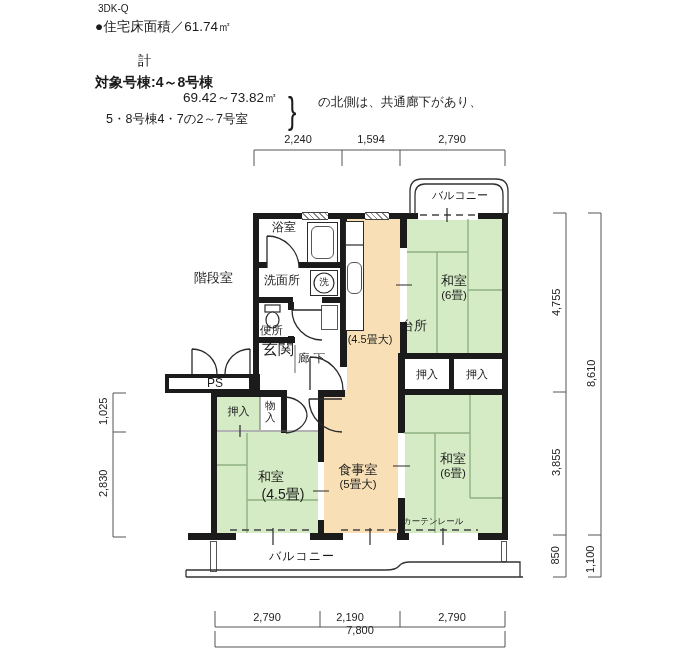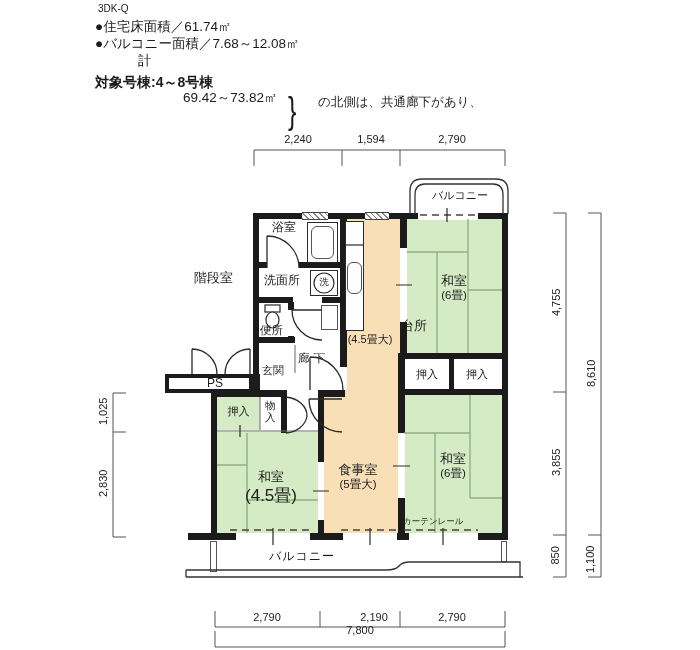--- a/index.html
+++ b/index.html
@@ -20,24 +20,24 @@
   .fixture2{position:absolute;background:#fff;border:1px solid #555;box-sizing:border-box;}
   svg{position:absolute;left:0;top:0;}
 </style>
 </head>
 <body>
 
 <div id="canvas">
 
   <div class="lbl" style="left:98px;top:3px;font-size:10px;">3DK-Q</div>
   <div class="lbl" style="left:95px;top:19px;font-size:13.5px;">●住宅床面積／61.74㎡</div>
-  <div class="lbl" style="left:95px;top:36px;font-size:13.5px;">●バルコニー面積／7.68～12.08㎡</div>
   <div class="lbl" style="left:138px;top:53px;font-size:13.5px;">計</div>
   <div class="lbl" style="left:183px;top:53px;font-size:13.5px;margin-top:37px;">69.42～73.82㎡</div>
   <div class="lbl" style="left:95px;top:74px;font-size:14px;font-weight:bold;">対象号棟:4～8号棟</div>
+  <div class="lbl" style="left:106px;top:112px;font-size:12.5px;">5・8号棟4・7の2～7号室</div>
   <div class="lbl" style="left:288px;top:88px;font-size:36px;transform:scale(0.7,1.05);transform-origin:left top;">}</div>
   <div class="lbl" style="left:318px;top:95px;font-size:12.5px;">の北側は、共通廊下があり、</div>
 
   <div class="room kitchen" style="left:347px;top:219px;width:53px;height:171px;"></div>
   <div class="room kitchen" style="left:324px;top:390px;width:74px;height:143px;"></div>
   <div class="room tatami" style="left:407px;top:219px;width:95px;height:134px;"></div>
   <div class="room tatami" style="left:404px;top:395px;width:98px;height:138px;"></div>
   <div class="room tatami" style="left:217px;top:432px;width:101px;height:101px;"></div>
   <div class="room tatami" style="left:217px;top:397px;width:43px;height:33px;"></div>
 
@@ -146,45 +146,45 @@
       <ellipse cx="272.5" cy="320" rx="6.5" ry="8"></ellipse>
     </g>
     <circle cx="324" cy="283" r="10" stroke="#2a2a2a" stroke-width="1.2" fill="#fff"></circle>
   </svg>
 
   <div class="lbl" style="left:194px;top:271px;font-size:13px;">階段室</div>
   <div class="lbl" style="left:272px;top:221px;font-size:12px;">浴室</div>
   <div class="lbl" style="left:264px;top:274px;font-size:12px;">洗面所</div>
   <div class="lbl ctr" style="left:316px;top:277px;width:16px;font-size:9.5px;">洗</div>
   <div class="lbl" style="left:260px;top:324px;font-size:11.5px;">便所</div>
-  <div class="lbl" style="left:262px;top:364px;font-size:11px;">玄関</div>
+  <div class="lbl" style="left:262px;top:340px;font-size:16px;">玄関</div>
   <div class="lbl" style="left:298px;top:352px;font-size:11.5px;letter-spacing:4px;">廊下</div>
   <div class="lbl ctr" style="left:340px;top:319px;width:60px;font-size:13px;margin-left:44px;">台所</div>
   <div class="lbl ctr" style="left:336px;top:333px;width:68px;font-size:11px;">(4.5畳大)</div>
   <div class="lbl ctr" style="left:328px;top:463px;width:60px;font-size:13px;">食事室</div>
   <div class="lbl ctr" style="left:328px;top:478px;width:60px;font-size:11.5px;">(5畳大)</div>
   <div class="lbl ctr" style="left:424px;top:274px;width:60px;font-size:13px;">和室</div>
   <div class="lbl ctr" style="left:424px;top:289px;width:60px;font-size:11.5px;">(6畳)</div>
   <div class="lbl ctr" style="left:423px;top:452px;width:60px;font-size:13px;">和室</div>
   <div class="lbl ctr" style="left:423px;top:467px;width:60px;font-size:11.5px;">(6畳)</div>
   <div class="lbl ctr" style="left:241px;top:470px;width:60px;font-size:13px;">和室</div>
-  <div class="lbl ctr" style="left:238px;top:486px;width:66px;font-size:17px;">(4.5畳)</div>
+  <div class="lbl ctr" style="left:250px;top:486px;width:66px;font-size:14px;">(4.5畳)</div>
   <div class="lbl ctr" style="left:405px;top:368px;width:44px;font-size:11px;">押入</div>
   <div class="lbl ctr" style="left:455px;top:368px;width:44px;font-size:11px;">押入</div>
   <div class="lbl ctr" style="left:217px;top:405px;width:43px;font-size:11px;">押入</div>
   <div class="lbl" style="left:265px;top:399px;width:13px;font-size:10.5px;white-space:normal;word-break:break-all;line-height:12px;">物入</div>
   <div class="lbl ctr" style="left:424px;top:189px;width:72px;font-size:11px;">バルコニー</div>
   <div class="lbl ctr" style="left:266px;top:550px;width:72px;font-size:12px;letter-spacing:1px;">バルコニー</div>
   <div class="lbl" style="left:403px;top:517px;font-size:8.5px;">カーテンレール</div>
 
   <div class="lbl ctr dim" style="left:268px;top:133px;width:60px;">2,240</div>
   <div class="lbl ctr dim" style="left:341px;top:133px;width:60px;">1,594</div>
   <div class="lbl ctr dim" style="left:422px;top:133px;width:60px;">2,790</div>
   <div class="lbl ctr dim" style="left:237px;top:611px;width:60px;">2,790</div>
-  <div class="lbl ctr dim" style="left:344px;top:611px;width:60px;">2,190</div>
+  <div class="lbl ctr dim" style="left:320px;top:611px;width:60px;">2,190</div>
   <div class="lbl ctr dim" style="left:422px;top:611px;width:60px;">2,790</div>
   <div class="lbl ctr dim" style="left:330px;top:624px;width:60px;text-align:center;">7,800</div>
   <div class="lbl ctr dim rot" style="left:526px;top:296px;width:60px;">4,755</div>
   <div class="lbl ctr dim rot" style="left:526px;top:456px;width:60px;">3,855</div>
   <div class="lbl ctr dim rot" style="left:535px;top:549px;width:40px;">850</div>
   <div class="lbl ctr dim rot" style="left:561px;top:367px;width:60px;">8,610</div>
   <div class="lbl ctr dim rot" style="left:568px;top:553px;width:44px;">1,100</div>
   <div class="lbl ctr dim rot" style="left:73px;top:405px;width:60px;">1,025</div>
   <div class="lbl ctr dim rot" style="left:73px;top:477px;width:60px;">2,830</div>
 

